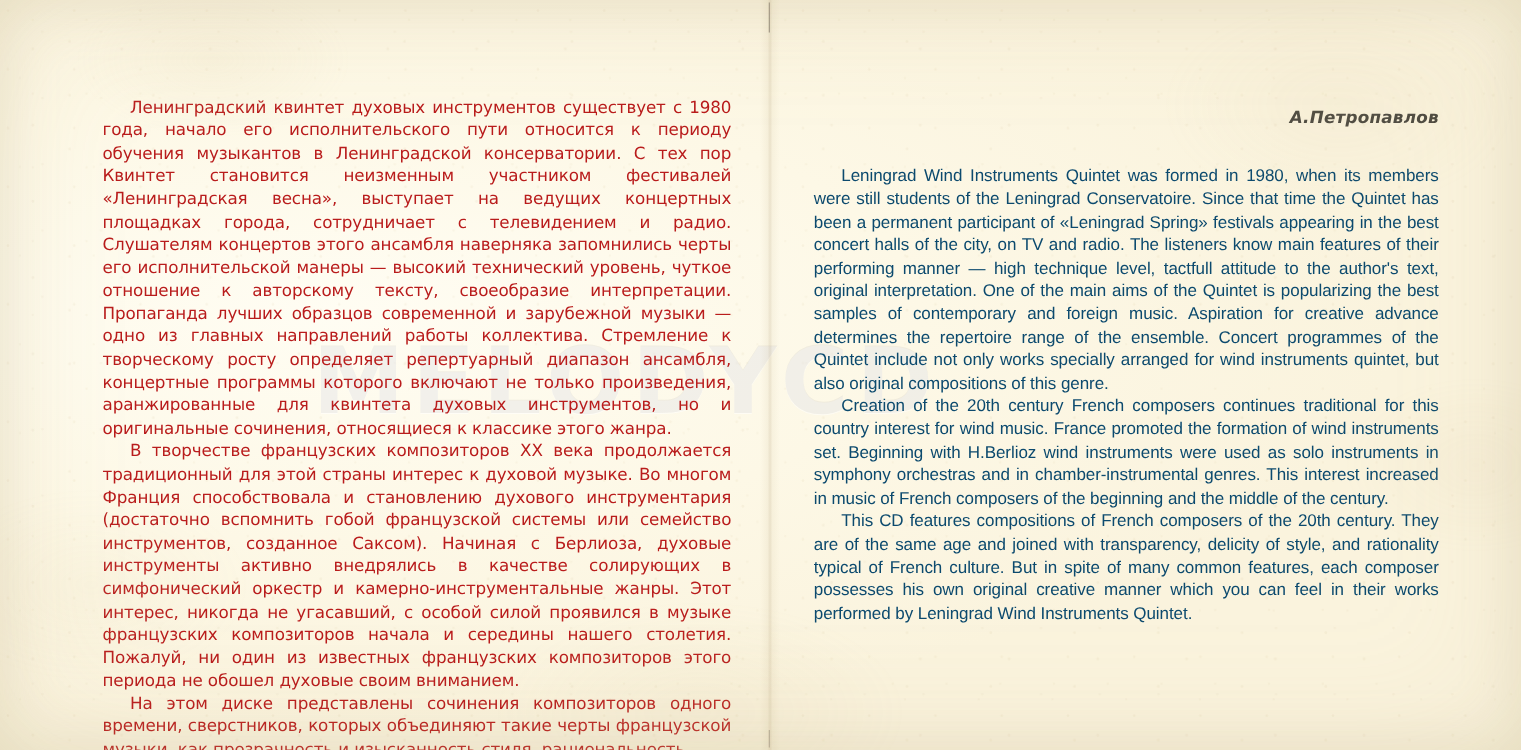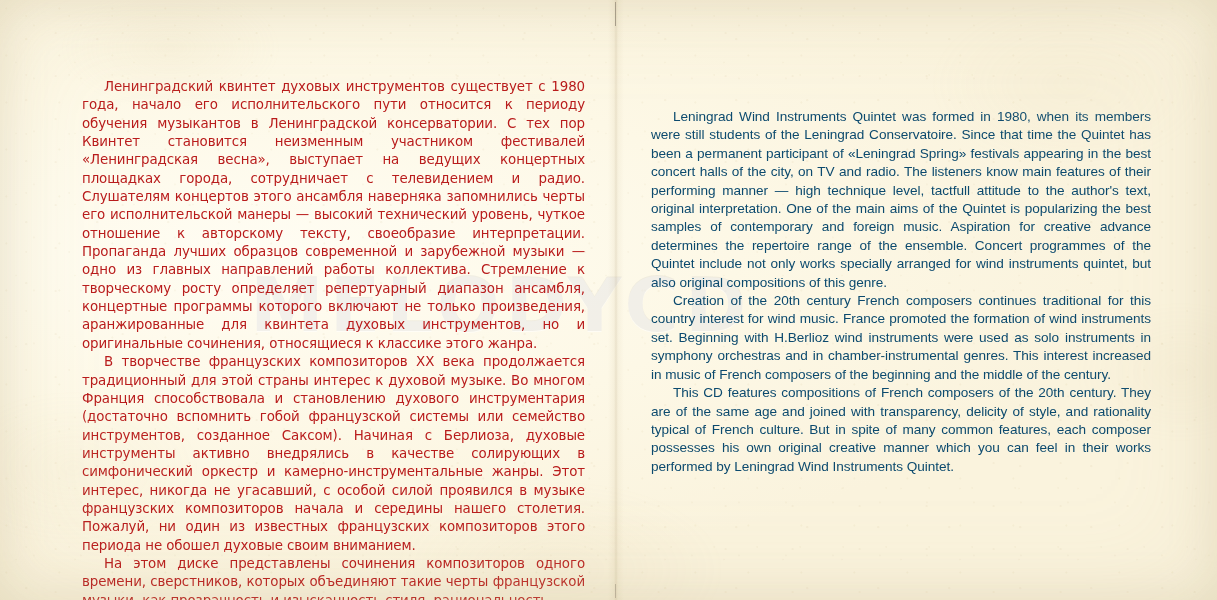--- a/index.html
+++ b/index.html
@@ -178,20 +178,21 @@
 
     <div class="col col-left ru">
       <p class="para">Ленинградский квинтет духовых инструментов существует с 1980 года, начало его исполнительского пути относится к периоду обучения музыкантов в Ленинградской консерватории. С тех пор Квинтет становится неизменным участником фестивалей «Ленинградская весна», выступает на ведущих концертных площадках города, сотрудничает с телевидением и радио. Слушателям концертов этого ансамбля наверняка запомнились черты его исполнительской манеры — высокий технический уровень, чуткое отношение к авторскому тексту, своеобразие интерпретации. Пропаганда лучших образцов современной и зарубежной музыки — одно из главных направлений работы коллектива. Стремление к творческому росту определяет репертуарный диапазон ансамбля, концертные программы которого включают не только произведения, аранжированные для квинтета духовых инструментов, но и оригинальные сочинения, относящиеся к классике этого жанра.</p>
       <p class="para">В творчестве французских композиторов XX века продолжается традиционный для этой страны интерес к духовой музыке. Во многом Франция способствовала и становлению духового инструментария (достаточно вспомнить гобой французской системы или семейство инструментов, созданное Саксом). Начиная с Берлиоза, духовые инструменты активно внедрялись в качестве солирующих в симфонический оркестр и камерно-инструментальные жанры. Этот интерес, никогда не угасавший, с особой силой проявился в музыке французских композиторов начала и середины нашего столетия. Пожалуй, ни один из известных французских композиторов этого периода не обошел духовые своим вниманием.</p>
       <p class="para">На этом диске представлены сочинения композиторов одного времени, сверстников, которых объединяют такие черты французской музыки, как прозрачность и изысканность стиля, рациональность,</p>
     </div>
 
     <div class="col col-right">
 
       <div class="ru">
+        <p class="signature">А.Петропавлов</p>
       </div>
 
       <div class="gap-after-ru"></div>
 
       <div class="en">
         <p class="para">Leningrad Wind Instruments Quintet was formed in 1980, when its members were still students of the Leningrad Conservatoire. Since that time the Quintet has been a permanent participant of «Leningrad Spring» festivals appearing in the best concert halls of the city, on TV and radio. The listeners know main features of their performing manner — high technique level, tactfull attitude to the author's text, original interpretation. One of the main aims of the Quintet is popularizing the best samples of contemporary and foreign music. Aspiration for creative advance determines the repertoire range of the ensemble. Concert programmes of the Quintet include not only works specially arranged for wind instruments quintet, but also original compositions of this genre.</p>
         <p class="para">Creation of the 20th century French composers continues traditional for this country interest for wind music. France promoted the formation of wind instruments set. Beginning with H.Berlioz wind instruments were used as solo instruments in symphony orchestras and in chamber-instrumental genres. This interest increased in music of French composers of the beginning and the middle of the century.</p>
         <p class="para">This CD features compositions of French composers of the 20th century. They are of the same age and joined with transparency, delicity of style, and rationality typical of French culture. But in spite of many common features, each composer possesses his own original creative manner which you can feel in their works performed by Leningrad Wind Instruments Quintet.</p>
       </div>
 

